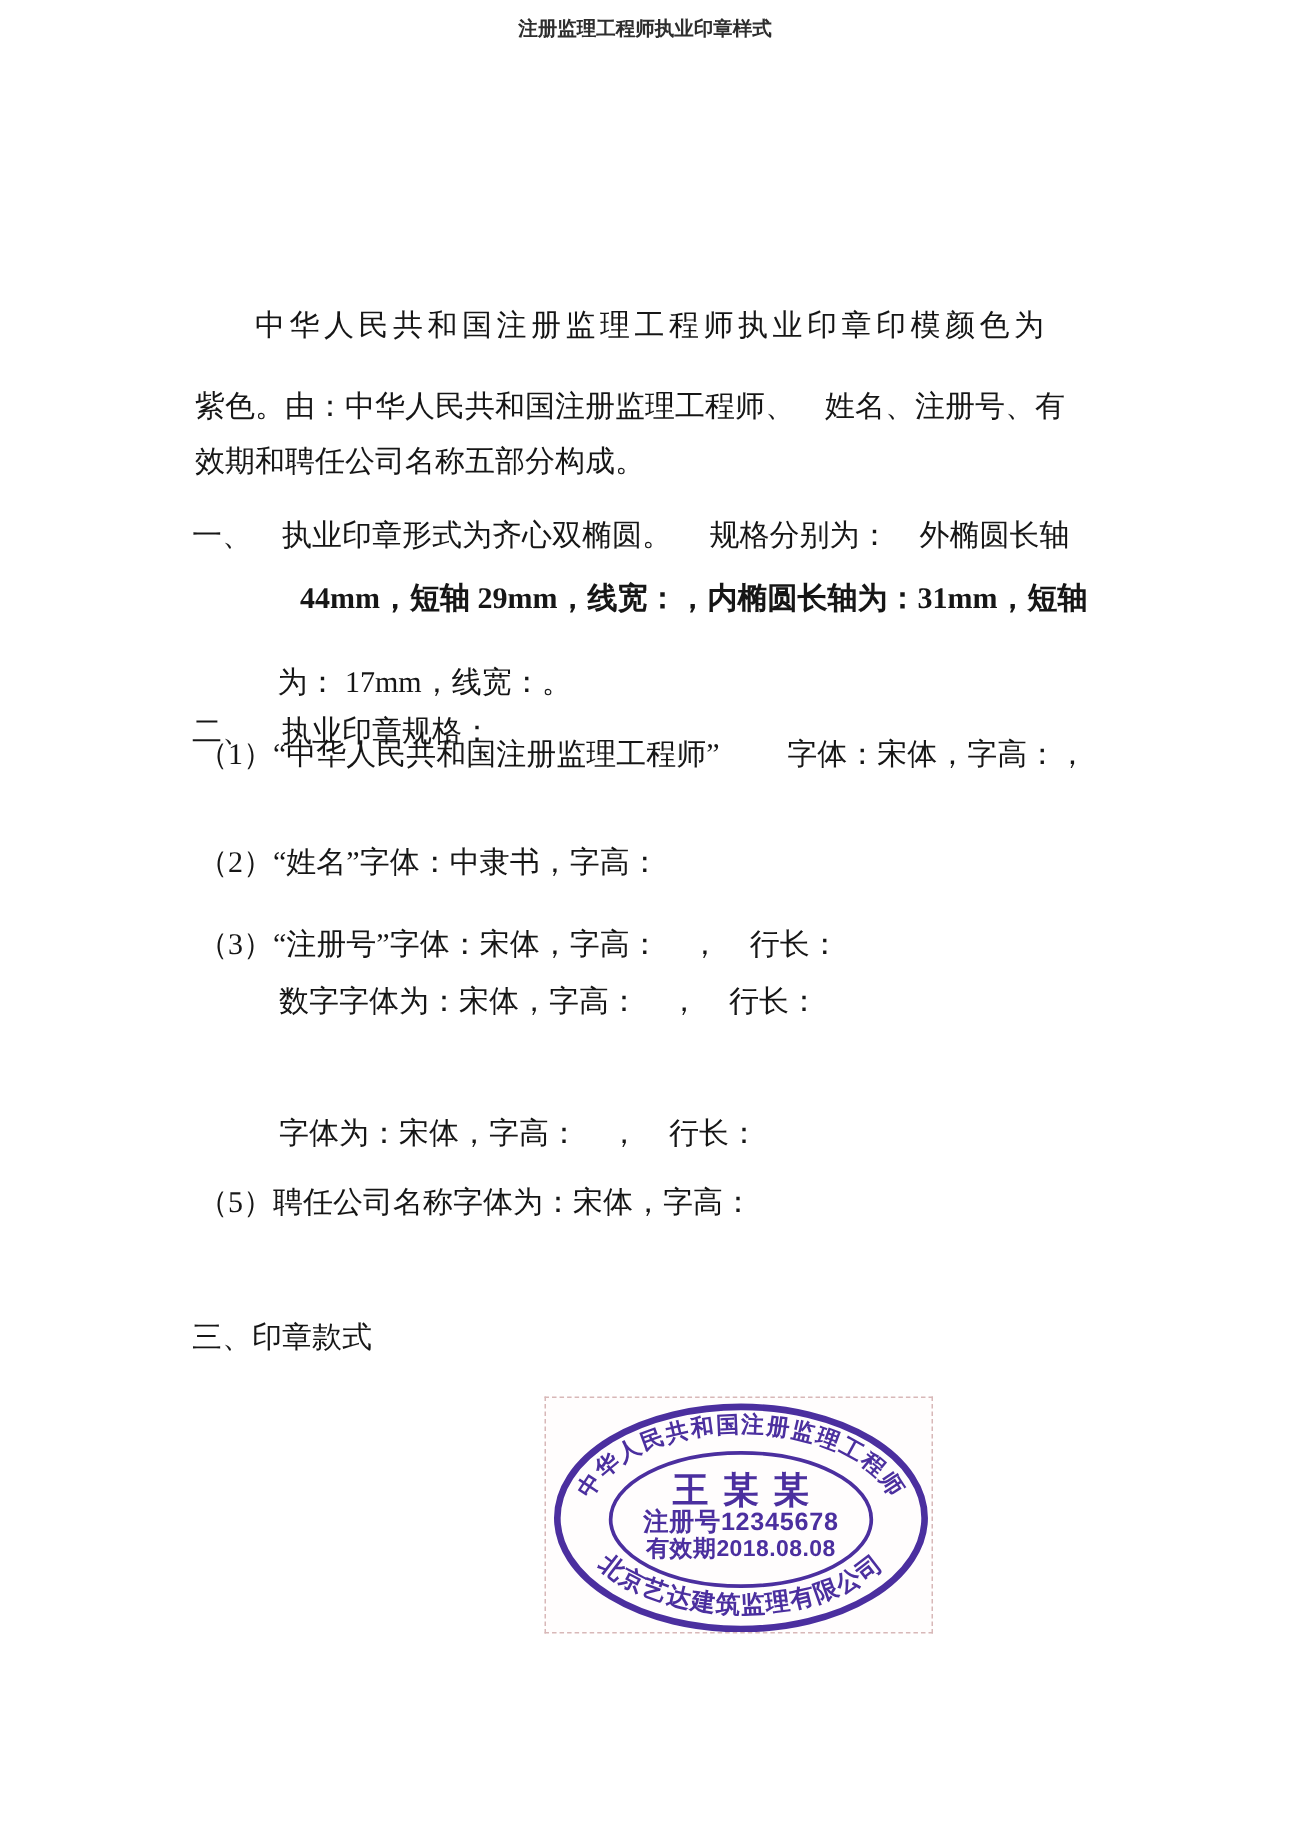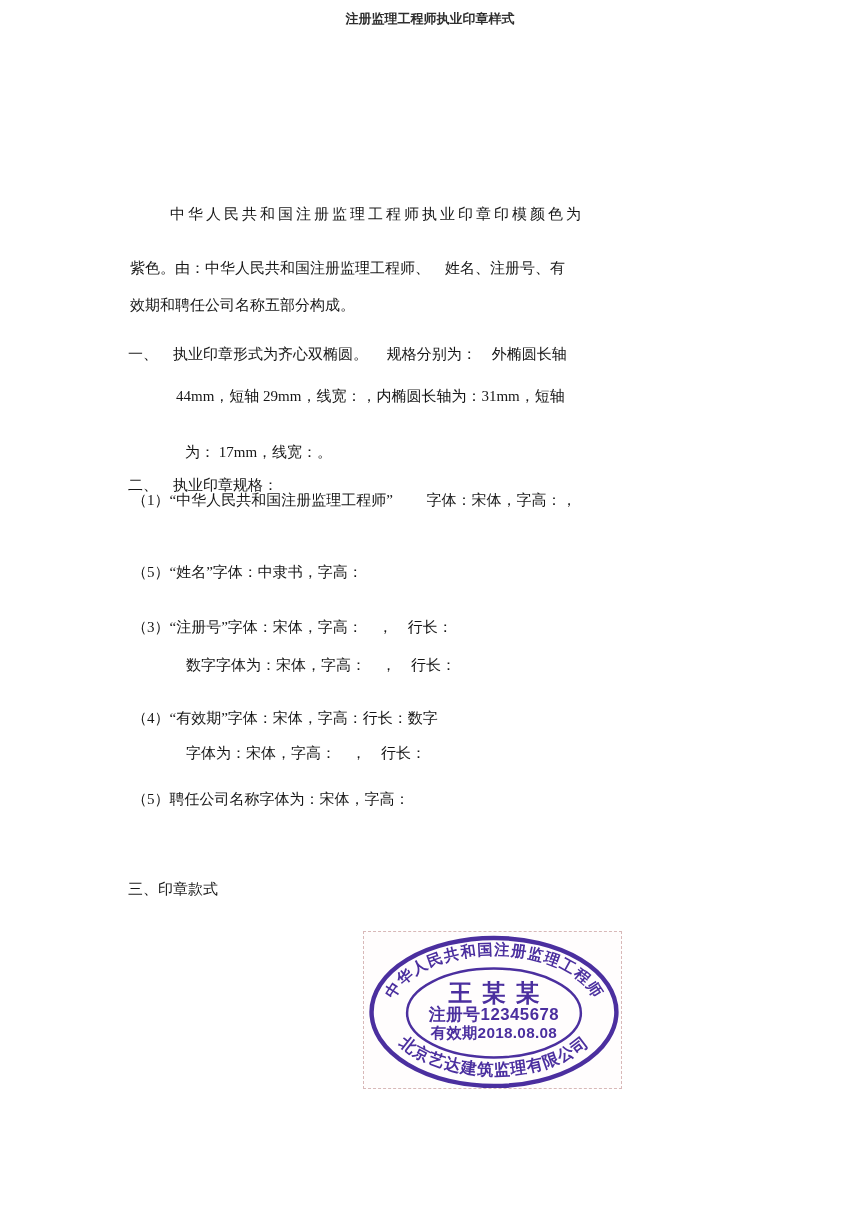--- a/index.html
+++ b/index.html
@@ -18,30 +18,30 @@
     left: 0;
     width: 100%;
     text-align: center;
     font-size: 13px;
     font-weight: 600;
     color: #2e2e2e;
     letter-spacing: 0px;
   }
   .ln {
     position: absolute;
-    font-size: 15px;
+    font-size: 20px;
     color: #161616;
     white-space: pre;
     line-height: 1.15;
   }
   .l1  { top: 206px; left: 170px; letter-spacing: 3px; }
   .l2  { top: 260px; left: 130px; }
   .l3  { top: 297px; left: 130px; }
   .l4  { top: 346px; left: 128px; }
-  .l5  { top: 388px; left: 176px; }
+  .l5  { top: 388px; left: 200px; font-weight: bold; }
   .l6  { top: 430px; left: 185px; margin-top: 14px; }
   .l7  { top: 477px; left: 128px; }
   .l8  { top: 492px; left: 132px; }
   .l9  { top: 564px; left: 132px; }
   .l10 { top: 619px; left: 132px; }
   .l11 { top: 657px; left: 186px; }
   .l12 { top: 710px; left: 132px; }
   .l13 { top: 745px; left: 186px; }
   .l14 { top: 791px; left: 132px; }
   .l15 { top: 881px; left: 128px; }
@@ -86,24 +86,23 @@
   <div class="doc-header">注册监理工程师执业印章样式</div>
 
   <div class="ln l1">中华人民共和国注册监理工程师执业印章印模颜色为</div>
   <div class="ln l3">效期和聘任公司名称五部分构成。</div>
   <div class="ln l2">紫色。由：中华人民共和国注册监理工程师、　姓名、注册号、有</div>
   <div class="ln l4">一、　执业印章形式为齐心双椭圆。　 规格分别为：　外椭圆长轴</div>
   <div class="ln l5">44mm，短轴 29mm，线宽：，内椭圆长轴为：31mm，短轴</div>
   <div class="ln l6">为： 17mm，线宽：。</div>
   <div class="ln l7">二、　执业印章规格：</div>
   <div class="ln l8">（1）“中华人民共和国注册监理工程师”　　 字体：宋体，字高：，</div>
-  <div class="ln l9">（5）“姓名”字体：中隶书，字高：</div>
+  <div class="ln l9">（2）“姓名”字体：中隶书，字高：</div>
   <div class="ln l10">（3）“注册号”字体：宋体，字高：　，　行长：</div>
   <div class="ln l11">数字字体为：宋体，字高：　，　行长：</div>
-  <div class="ln l12">（4）“有效期”字体：宋体，字高：行长：数字</div>
   <div class="ln l13">字体为：宋体，字高：　，　行长：</div>
   <div class="ln l14">（5）聘任公司名称字体为：宋体，字高：</div>
   <div class="ln l15">三、印章款式</div>
 
   <div class="stamp-box">
     <svg viewBox="0 0 259 158" xmlns="http://www.w3.org/2000/svg">
       <defs>
         <path id="sealTopArc" d="M 28.6 70.9 A 104 58 0 0 1 233.4 70.9" fill="none"></path>
         <path id="sealBottomArc" d="M 28.7 107 A 112 64 0 0 0 233.3 107" fill="none"></path>
       </defs>

